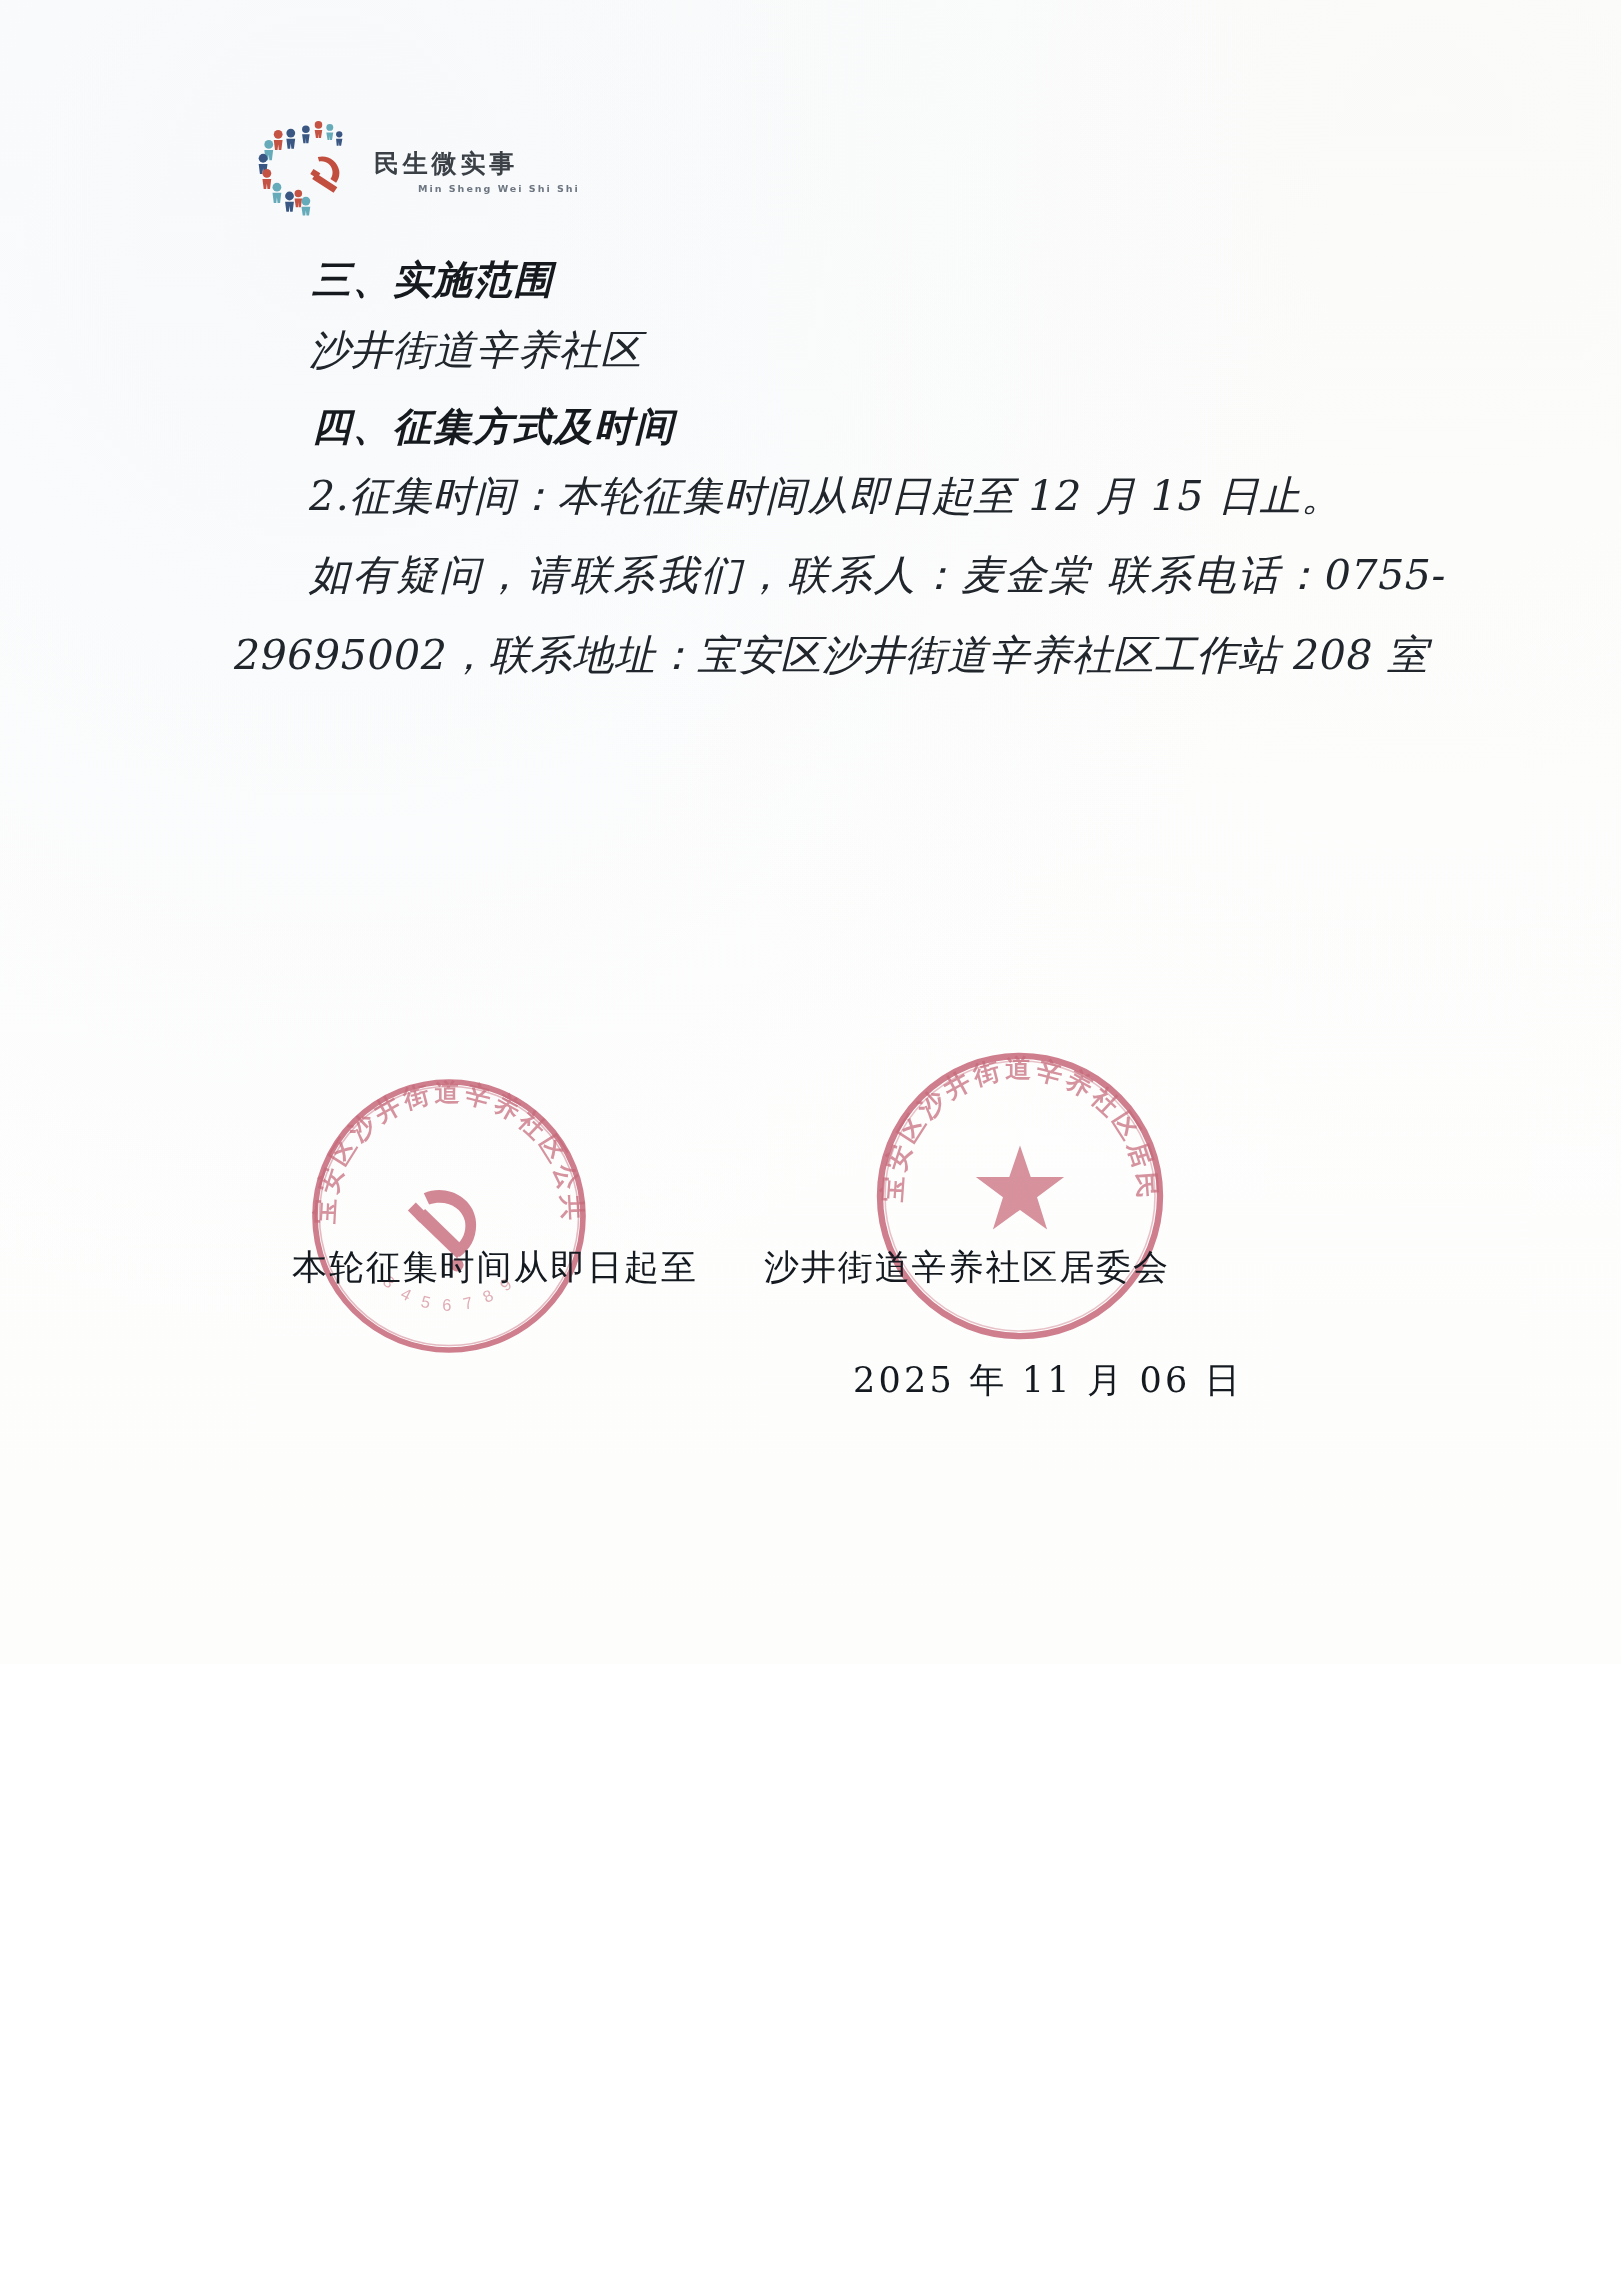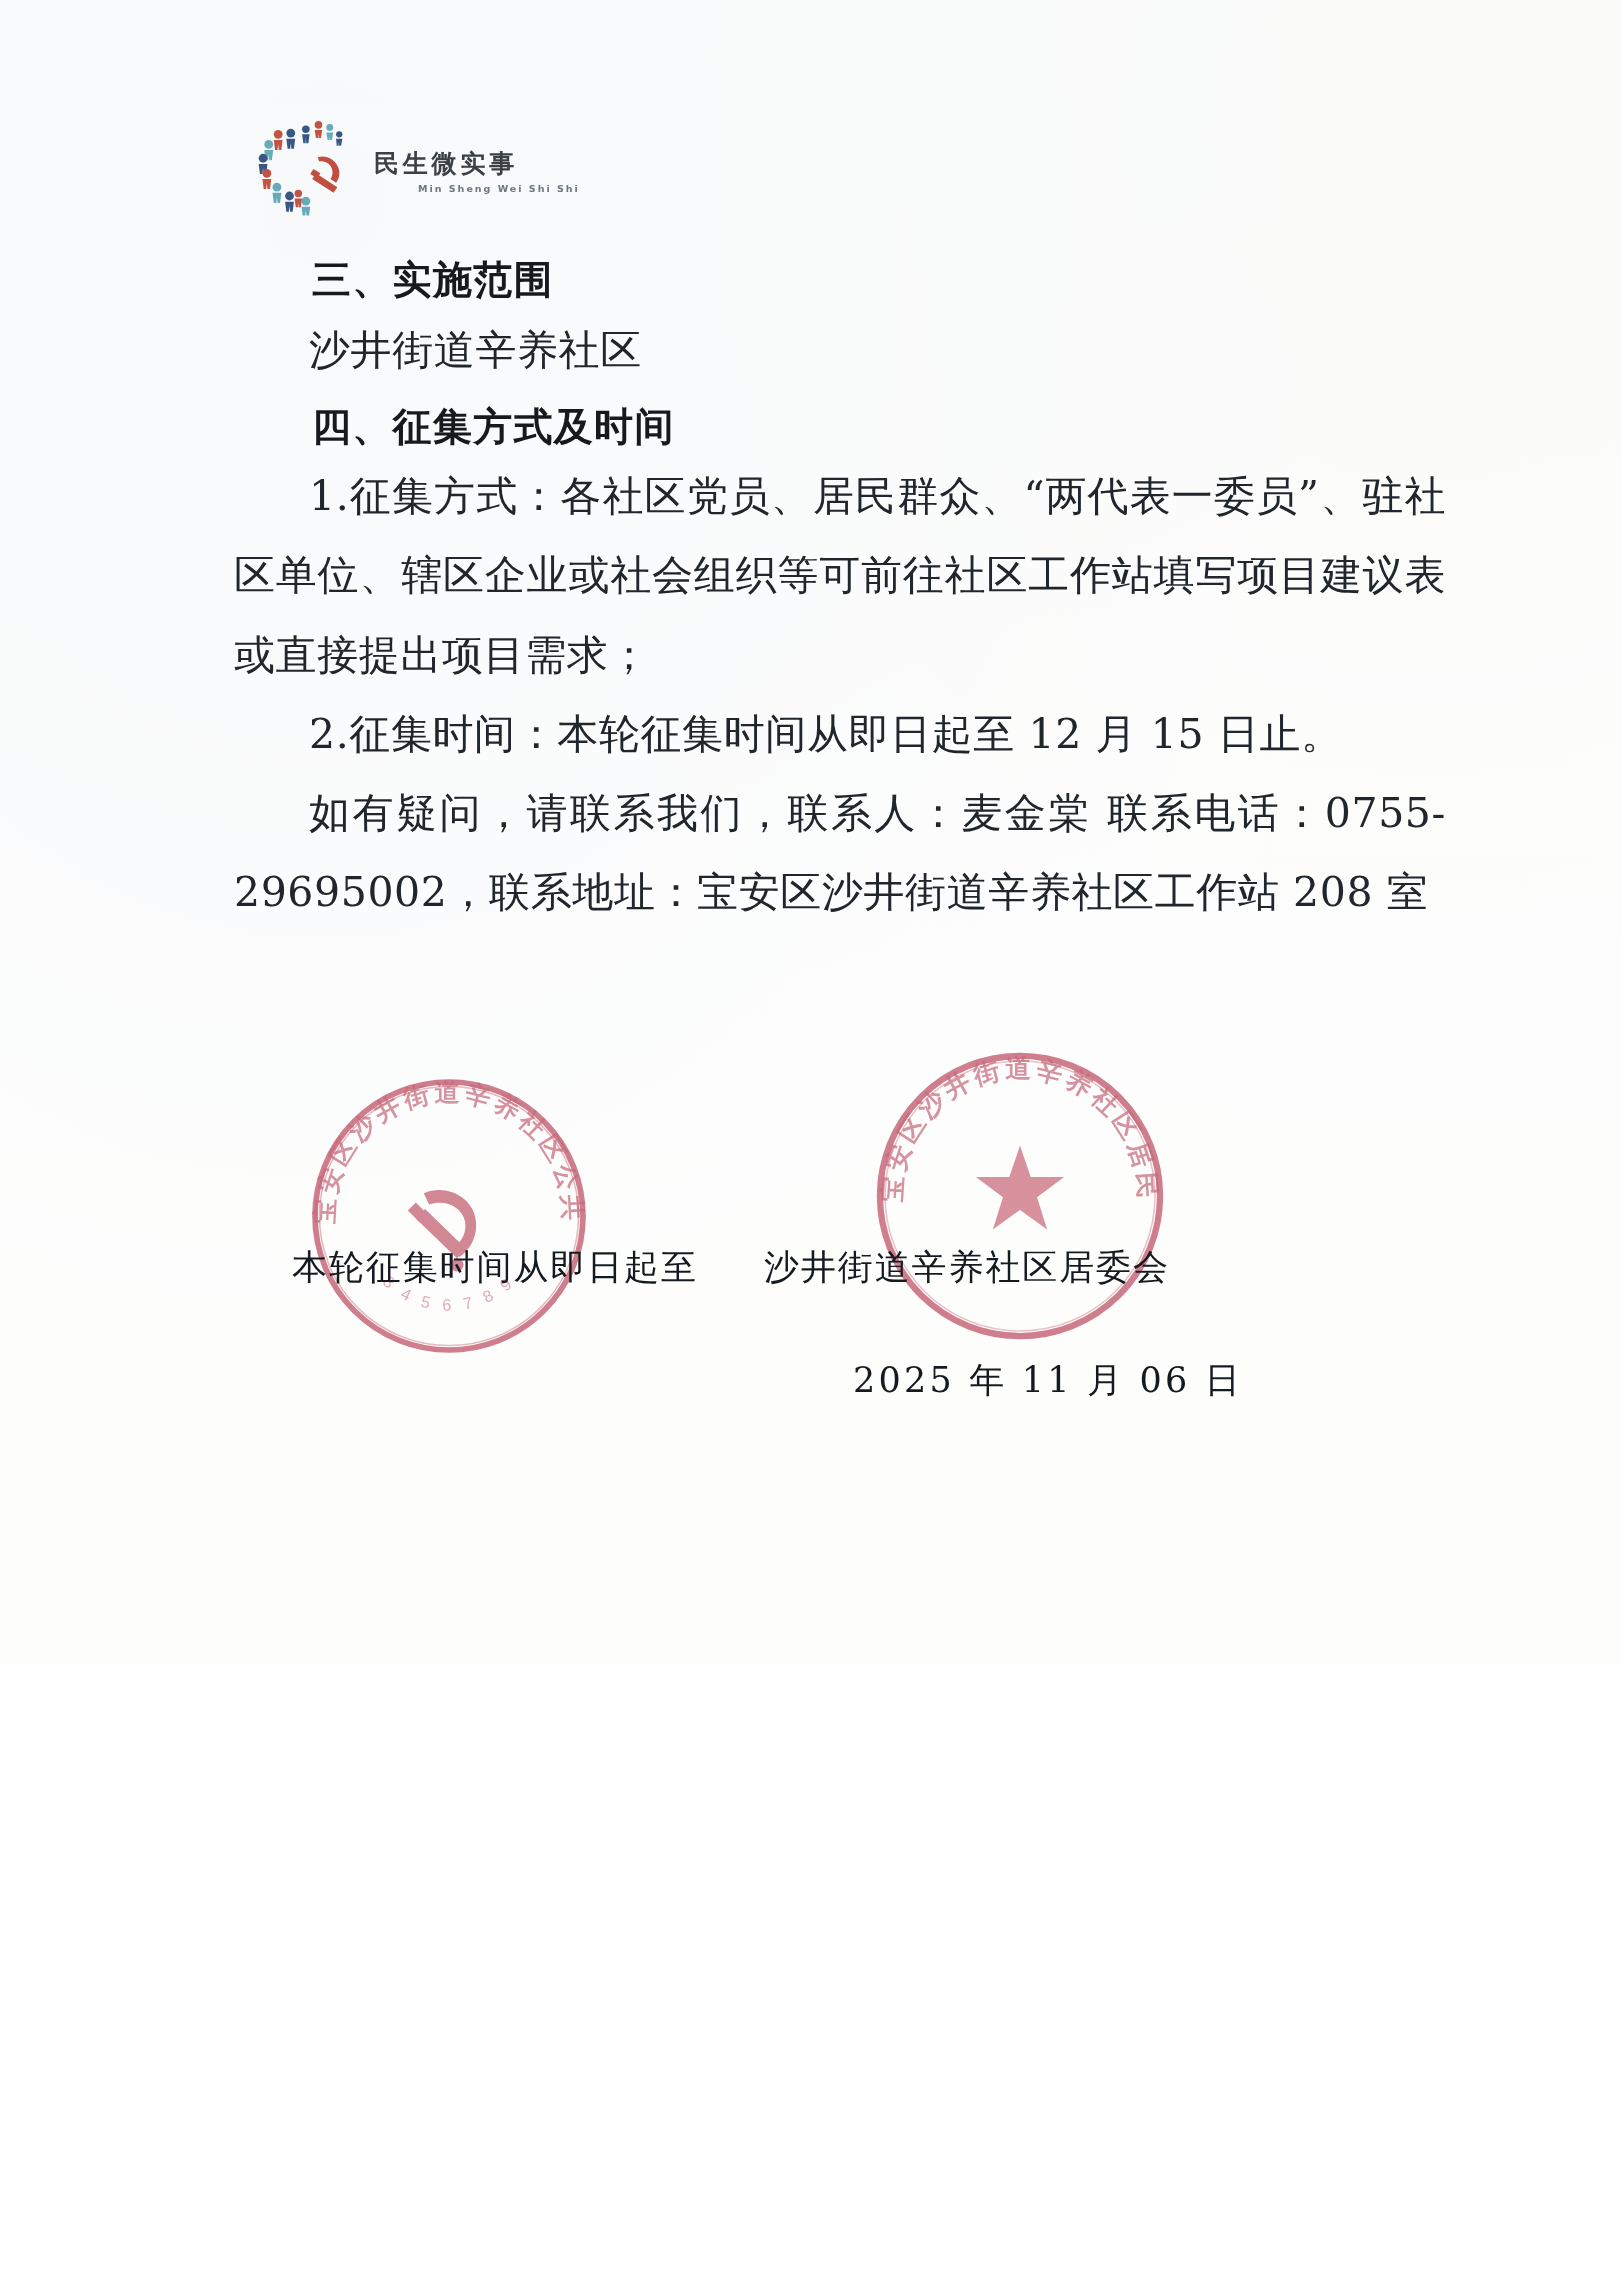--- a/index.html
+++ b/index.html
@@ -72,20 +72,21 @@
     filter: blur(0.3px);
     padding-left: 44px;
   }
 
   
   .doc-body {
     position: absolute;
     left: 234px;
     top: 253px;
     width: 1212px;
+    font-style: italic;
   }
   .h2 {
     font-family: "DejaVu Sans", "Liberation Sans", sans-serif;
     font-weight: bold;
     font-size: 39px;
     color: #161a1e;
     letter-spacing: 1.3px;
     text-indent: 78px;
     line-height: 1.38;
     margin: 0 0 3.8px 0;
@@ -223,21 +224,20 @@
   <div class="doc-body">
 
     <h2 class="h2">三、实施范围</h2>
 
     <p class="para indent">沙井街道辛养社区</p>
 
     <div class="gap-sm"></div>
 
     <h2 class="h2">四、征集方式及时间</h2>
 
-    <p class="para indent">1.征集方式：各社区党员、居民群众、“两代表一委员”、驻社区单位、辖区企业或社会组织等可前往社区工作站填写项目建议表或直接提出项目需求；</p>
 
     <p class="para indent">2.征集时间：本轮征集时间从即日起至 12 月 15 日止。</p>
 
     <p class="para indent">如有疑问，请联系我们，联系人：麦金棠  联系电话：0755-29695002，联系地址：宝安区沙井街道辛养社区工作站 208 室</p>
   </div>
 
   <div class="sig-area">
 
     <div class="seal seal-party">
       <svg width="316" height="316" viewBox="0 0 500 500">

